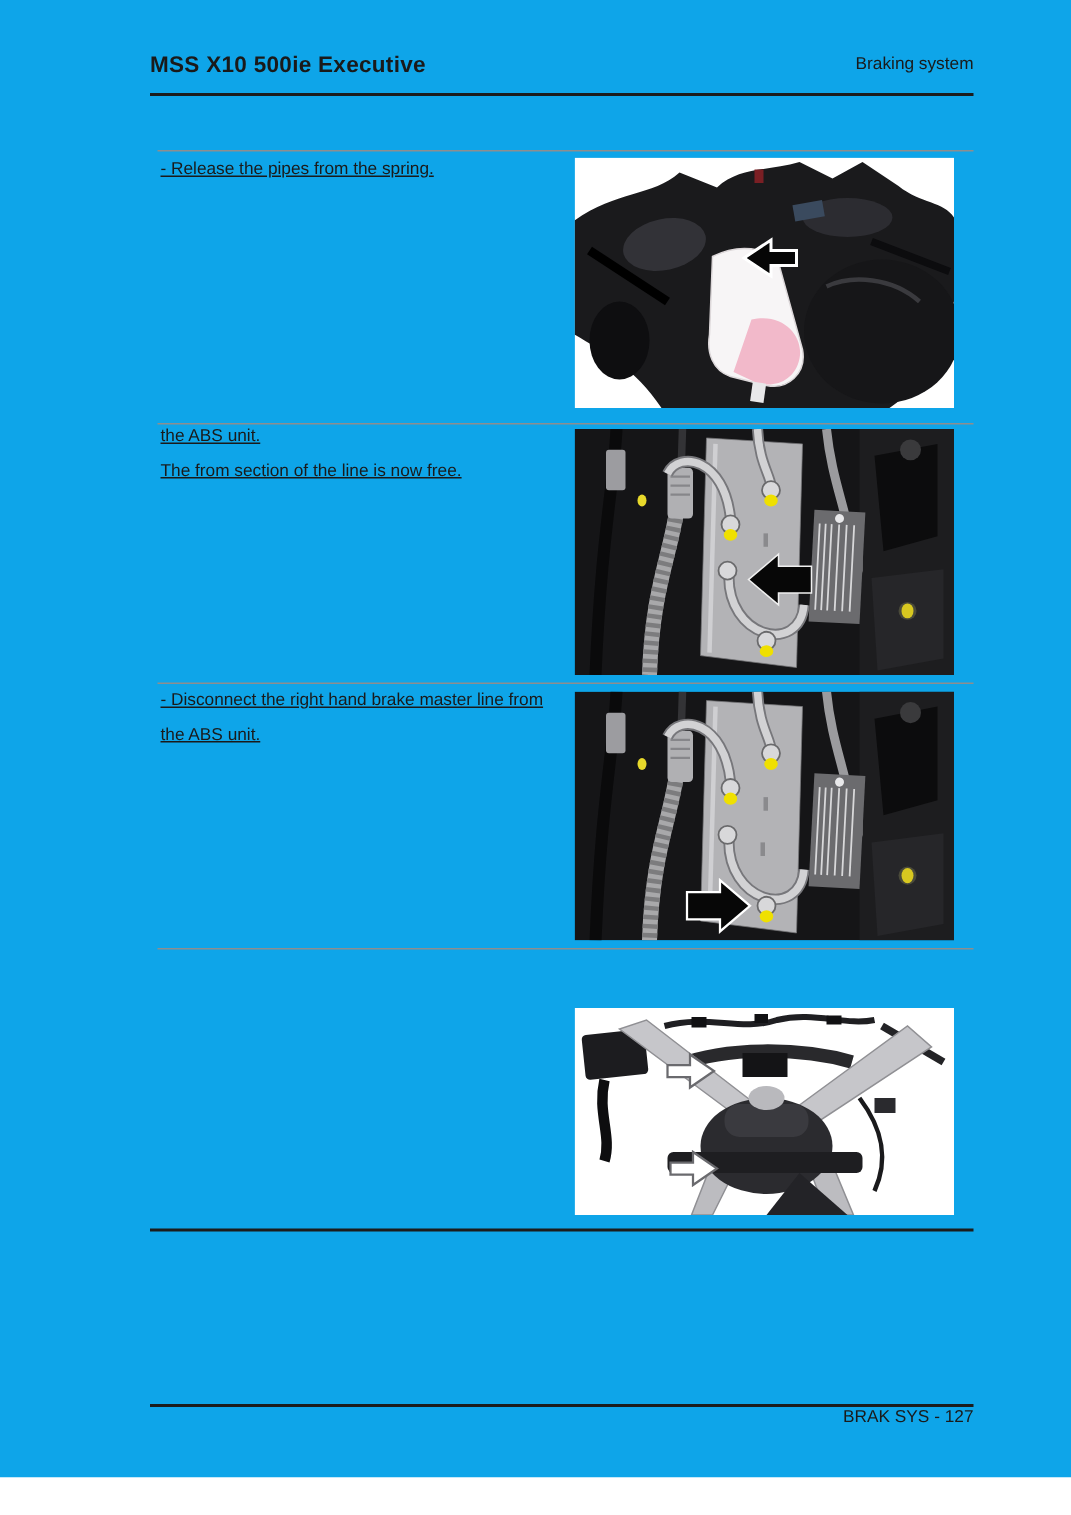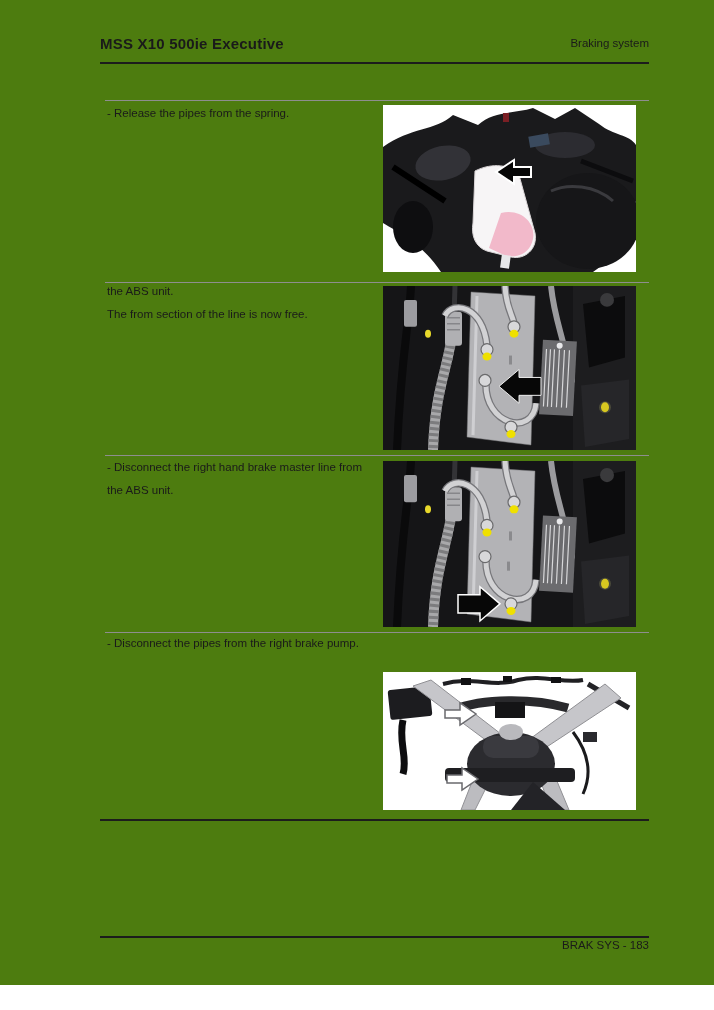--- a/index.html
+++ b/index.html
@@ -1,26 +1,26 @@
 <!DOCTYPE html>
 <html><head>
 <meta charset="utf-8">
 <style>
   html,body{margin:0;padding:0;background:#ffffff;}
   .page{
-    position:relative;width:714px;height:985px;background:#4d7c0f;
+    position:relative;width:714px;height:985px;background:#0ea5e9;
     font-family:"Liberation Sans",sans-serif;color:#1a1a1a;overflow:hidden;
   }
   .abs{position:absolute;}
   .title{left:100px;top:35px;font-size:15px;font-weight:bold;letter-spacing:.2px;}
   .chapter{top:37px;right:65px;font-size:11.5px;text-align:center;}
   .hrule{left:100px;width:549px;height:2px;background:#1c1c1c;}
   .sep{left:105px;width:544px;height:1px;background:#8e8e8e;}
   .body-text{left:107px;width:280px;font-size:11.5px;line-height:22.5px;}
-  .body-text div{white-space:nowrap;}
+  .body-text div{white-space:nowrap;text-decoration:underline;}
   .photo{left:383px;width:253px;overflow:hidden;}
   .photo svg{display:block;width:100%;height:100%;}
   .footer-label{top:939px;right:65px;font-size:11.5px;}
 </style>
 </head>
 <body>
 
 <div class="page">
 
   <div class="abs title">MSS X10 500ie Executive</div>
@@ -160,21 +160,20 @@
       </g>
       <ellipse cx="131" cy="48" rx="4.5" ry="4" fill="#efe000"></ellipse>
       <ellipse cx="104" cy="71" rx="4.5" ry="4" fill="#efe000"></ellipse>
       <ellipse cx="128" cy="149" rx="4.5" ry="4" fill="#efe000"></ellipse>
       <polygon points="75,133 97,133 97,125 117,142 97,159 97,151 75,151" fill="#070707" stroke="#ffffff" stroke-width="1.5"></polygon>
     </svg>
   </figure>
 
   <div class="abs sep" style="top:632px"></div>
   <div class="abs body-text" style="top:632px">
-    <div>- Disconnect the pipes from the right brake pump.</div>
   </div>
   <figure class="abs photo" style="top:672px;height:138px;margin:0">
     <svg viewBox="0 0 253 138" preserveAspectRatio="none" role="img" aria-label="Front view of the stripped frame with silver arms and brake pump, white arrows pointing right at the collar and pipes">
       <rect width="253" height="138" fill="#ffffff"></rect>
       <path d="M60,12 C90,4 110,16 135,8 C160,2 180,12 200,8" stroke="#1f1f22" stroke-width="4" fill="none"></path>
       <rect x="78" y="6" width="10" height="7" fill="#111113"></rect>
       <rect x="120" y="4" width="9" height="6" fill="#111113"></rect>
       <rect x="168" y="5" width="10" height="6" fill="#111113"></rect>
       <path d="M205,12 L246,36" stroke="#232326" stroke-width="5"></path>
       <rect x="6" y="16" width="42" height="30" rx="3" fill="#1c1c1f" transform="rotate(-6 27 31)"></rect>
@@ -193,15 +192,15 @@
       <rect x="200" y="60" width="14" height="10" fill="#2a2a2e"></rect>
       <path d="M190,60 C205,80 210,100 200,122" stroke="#1a1a1c" stroke-width="3" fill="none"></path>
       <polygon points="62,38 77,38 77,31 93,42 77,53 77,46 62,46" fill="#ffffff" stroke="#6a6a6e" stroke-width="1.5"></polygon>
       <polygon points="64,103 79,103 79,96 95,107 79,118 79,111 64,111" fill="#ffffff" stroke="#6a6a6e" stroke-width="1.5"></polygon>
     </svg>
   </figure>
 
   <div class="abs hrule" style="top:819px"></div>
 
   <div class="abs hrule" style="top:936px"></div>
-  <div class="abs footer-label">BRAK SYS - 183</div>
+  <div class="abs footer-label">BRAK SYS - 127</div>
 
 </div>
 
 </body></html>

